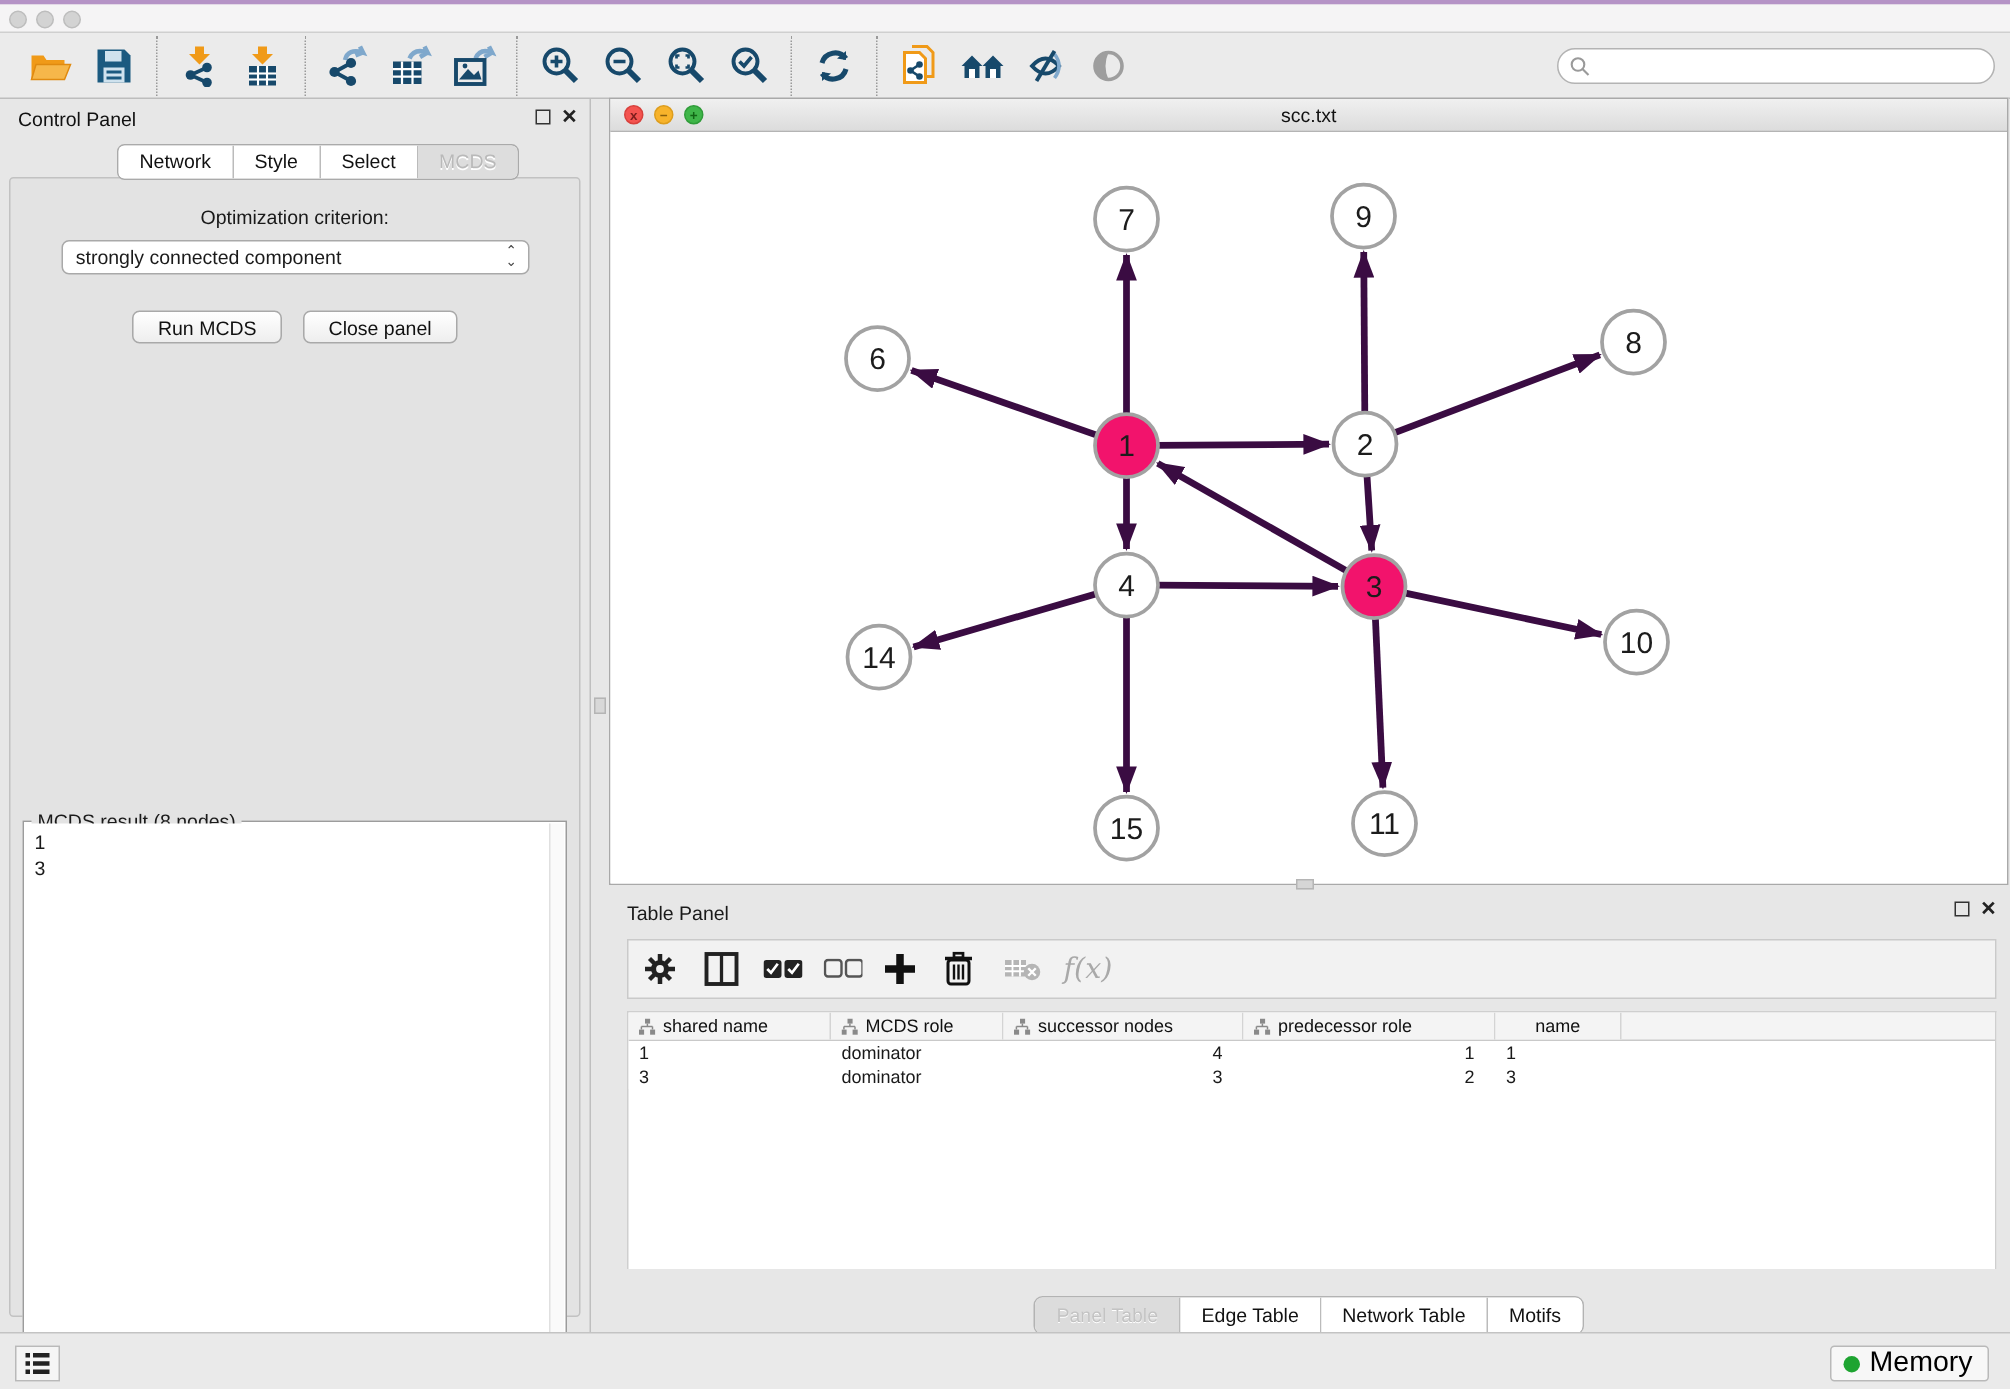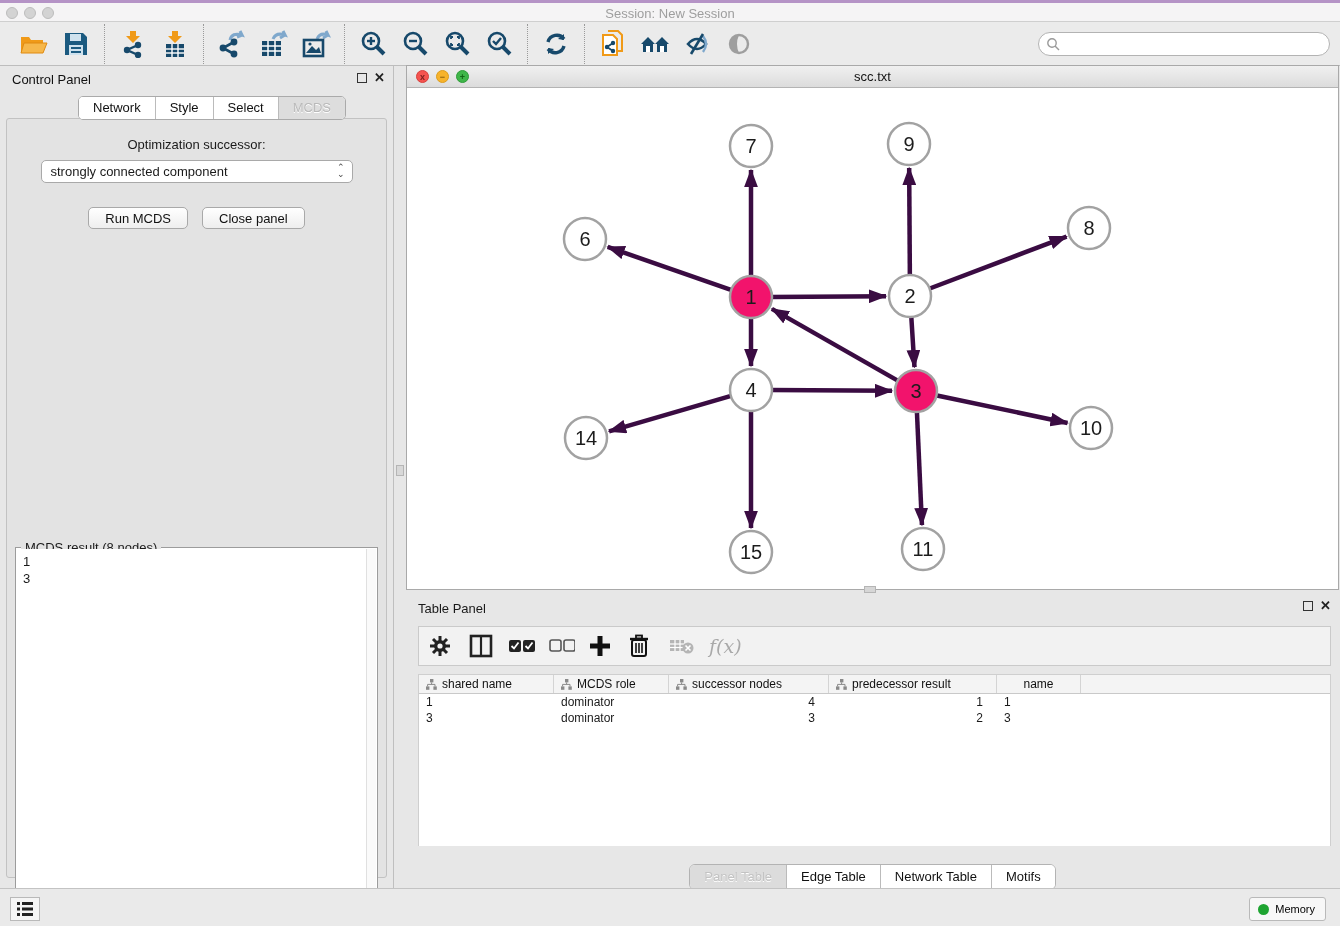--- a/index.html
+++ b/index.html
@@ -73,37 +73,36 @@
   .t-cell.right { text-align:right; padding-right:14px; }
   .tp-tabs { position:absolute; left:0; right:0; top:270px; display:flex; justify-content:center; }
   .tp-tabbar { display:flex; border:1px solid #b3b3b3; border-radius:6px; overflow:hidden; background:#fff; }
   .tp-tab { padding:4px 14px 5px; font-size:13px; border-right:1px solid #bbb; background:#fff; cursor:pointer; color:#111; }
   .tp-tab:last-child { border-right:none; }
   .tp-tab.active { background:#dcdcdc; color:#c3c3c3; text-shadow:0 1px 0 #fff; }
 
   
   .statusbar { position:absolute; left:0; top:888px; width:1340px; height:38px; background:#eaeaea; border-top:1px solid #c3c3c3; }
   .sb-left-btn { position:absolute; left:10px; top:8px; width:30px; height:24px; background:#f5f5f5; border:1px solid #b9b9b9; display:flex; align-items:center; justify-content:center; cursor:pointer; }
-  .memory-btn { position:absolute; right:14px; top:8px; height:24px; padding:0 10px 0 8px; background:#f7f7f7; border:1px solid #b9b9b9; border-radius:3px; display:flex; align-items:center; gap:6px; font-size:11px; cursor:pointer; }
+  .memory-btn { position:absolute; right:14px; top:8px; height:24px; padding:0 10px 0 8px; background:#f7f7f7; border:1px solid #b9b9b9; border-radius:3px; display:flex; align-items:center; gap:6px; font-size:19px; cursor:pointer; }
   .mem-dot { width:11px; height:11px; border-radius:50%; background:#1ea431; }
 
   svg { display:block; }
 </style>
 </head>
 <body>
 
 <div class="top-accent"></div>
 
 <div class="titlebar">
   <div class="lights">
     <div class="light"></div>
     <div class="light"></div>
     <div class="light"></div>
   </div>
-  <div class="win-title">Session: New Session</div>
 </div>
 
 <div class="toolbar">
   <div class="tbgroup">
     <button class="tb" title="">
       <svg width="30" height="26" viewBox="0 0 30 26">
         <path d="M2 6 L10 6 L12 9 L24 9 L24 22 L2 22 Z" fill="#f09a18"></path>
         <path d="M5 12 L28 12 L24 22 L2 22 Z" fill="#f6b74a" stroke="#e08a10"></path>
       </svg>
     </button>
@@ -262,21 +261,21 @@
       <button class="close-btn">✕</button>
     </span>
   </div>
   <div class="cp-tabs" id="cp-tabs">
       <div class="cp-tab">Network</div>
       <div class="cp-tab">Style</div>
       <div class="cp-tab">Select</div>
       <div class="cp-tab active">MCDS</div>
     </div>
   <div class="cp-content">
-    <div class="opt-label">Optimization successor:</div>
+    <div class="opt-label">Optimization criterion:</div>
     <div class="criterion">
       <span>strongly connected component</span>
       <span class="spin">
           <span>⌃</span>
           <span>⌄</span>
         </span>
     </div>
     <div class="btn-row">
       <button class="aqua-btn">Run MCDS</button>
       <button class="aqua-btn">Close panel</button>
@@ -511,21 +510,21 @@
               <rect x="0" y="7.4" width="3.4" height="3.4"></rect>
               <rect x="7.4" y="7.4" width="3.4" height="3.4"></rect>
             </g>
             <g stroke="#8a8a8a" stroke-width="1">
               <line x1="5.6" y1="3.4" x2="5.6" y2="5.4"></line>
               <line x1="1.6" y1="7.4" x2="1.6" y2="5.4"></line>
               <line x1="9" y1="7.4" x2="9" y2="5.4"></line>
               <line x1="1.6" y1="5.4" x2="9" y2="5.4"></line>
             </g>
           </svg>
-          <span>predecessor result</span>
+          <span>predecessor role</span>
         </div>
         <div class="t-hcell center" style="width: 84px;">
           <span>name</span>
         </div>
       </div>
     <div id="t-body">
         <div class="t-row">
           <div class="t-cell" style="width: 135px;">1</div>
           <div class="t-cell" style="width: 115px;">dominator</div>
           <div class="t-cell right" style="width: 160px;">4</div>

